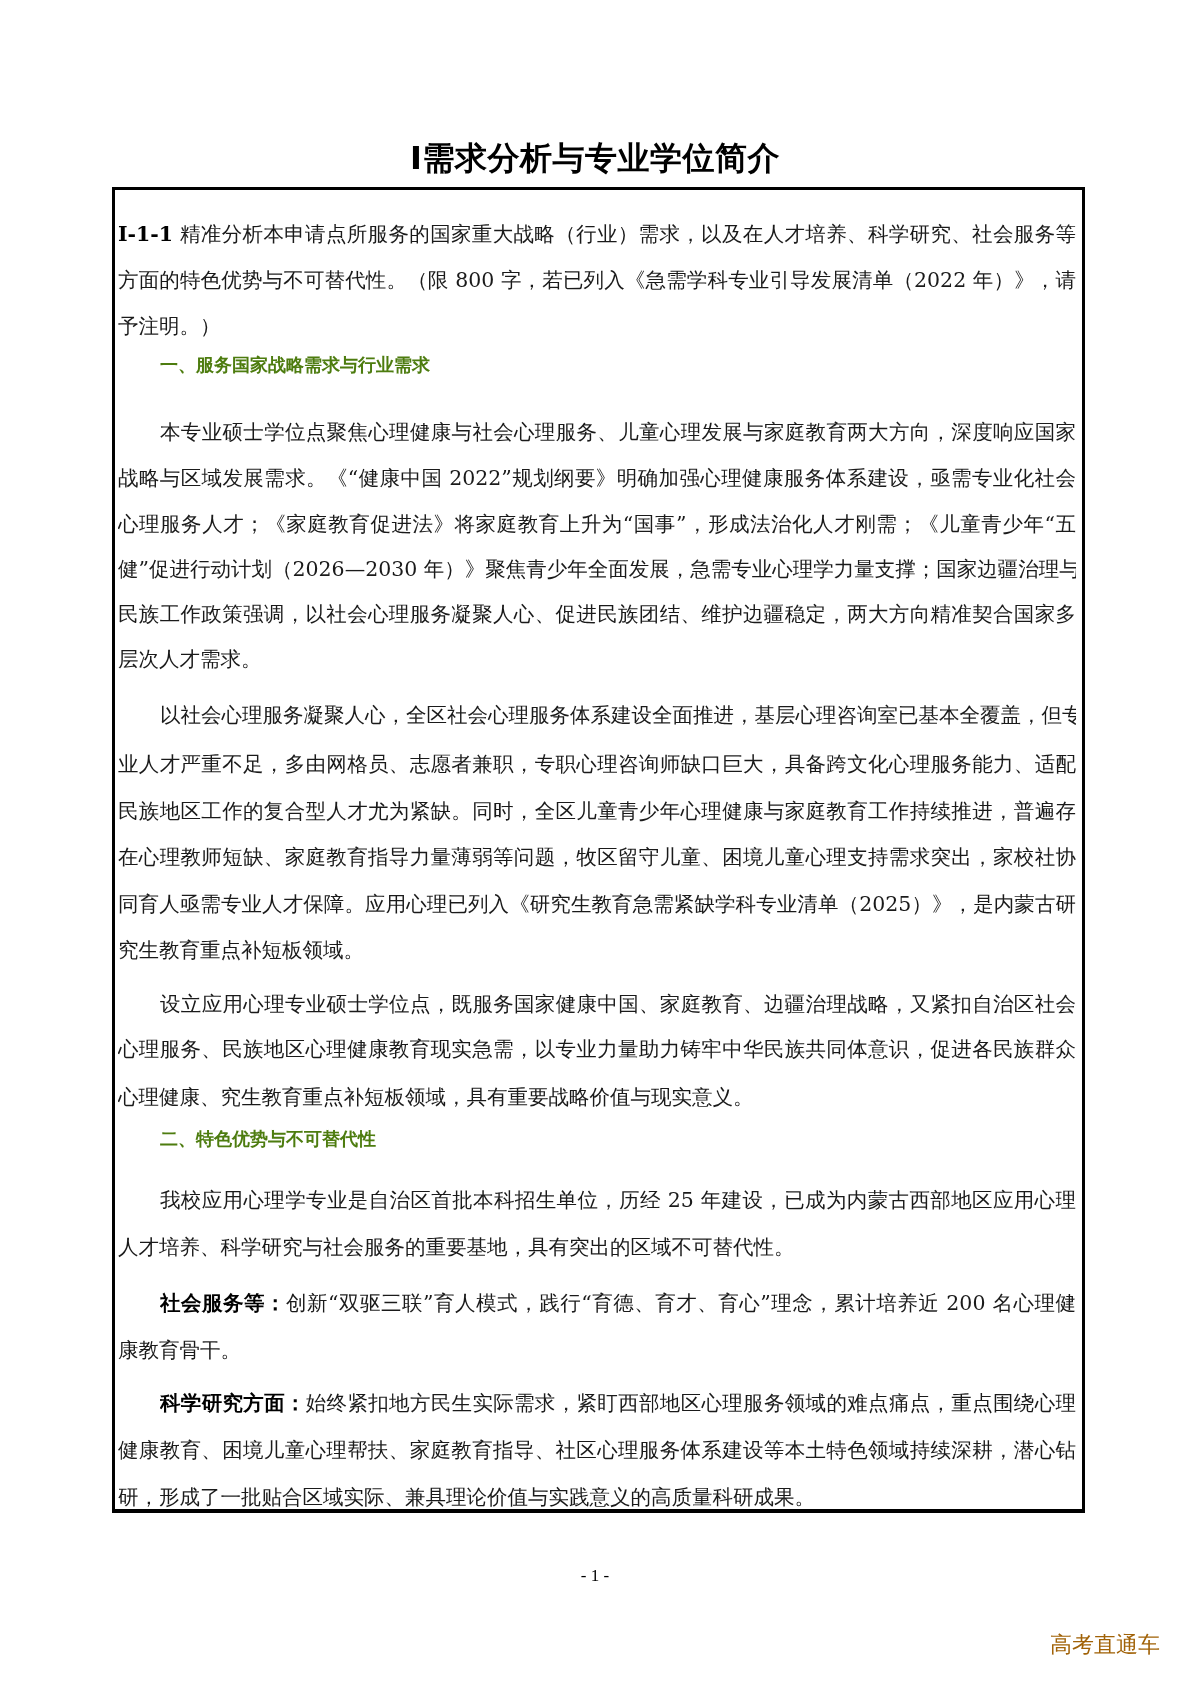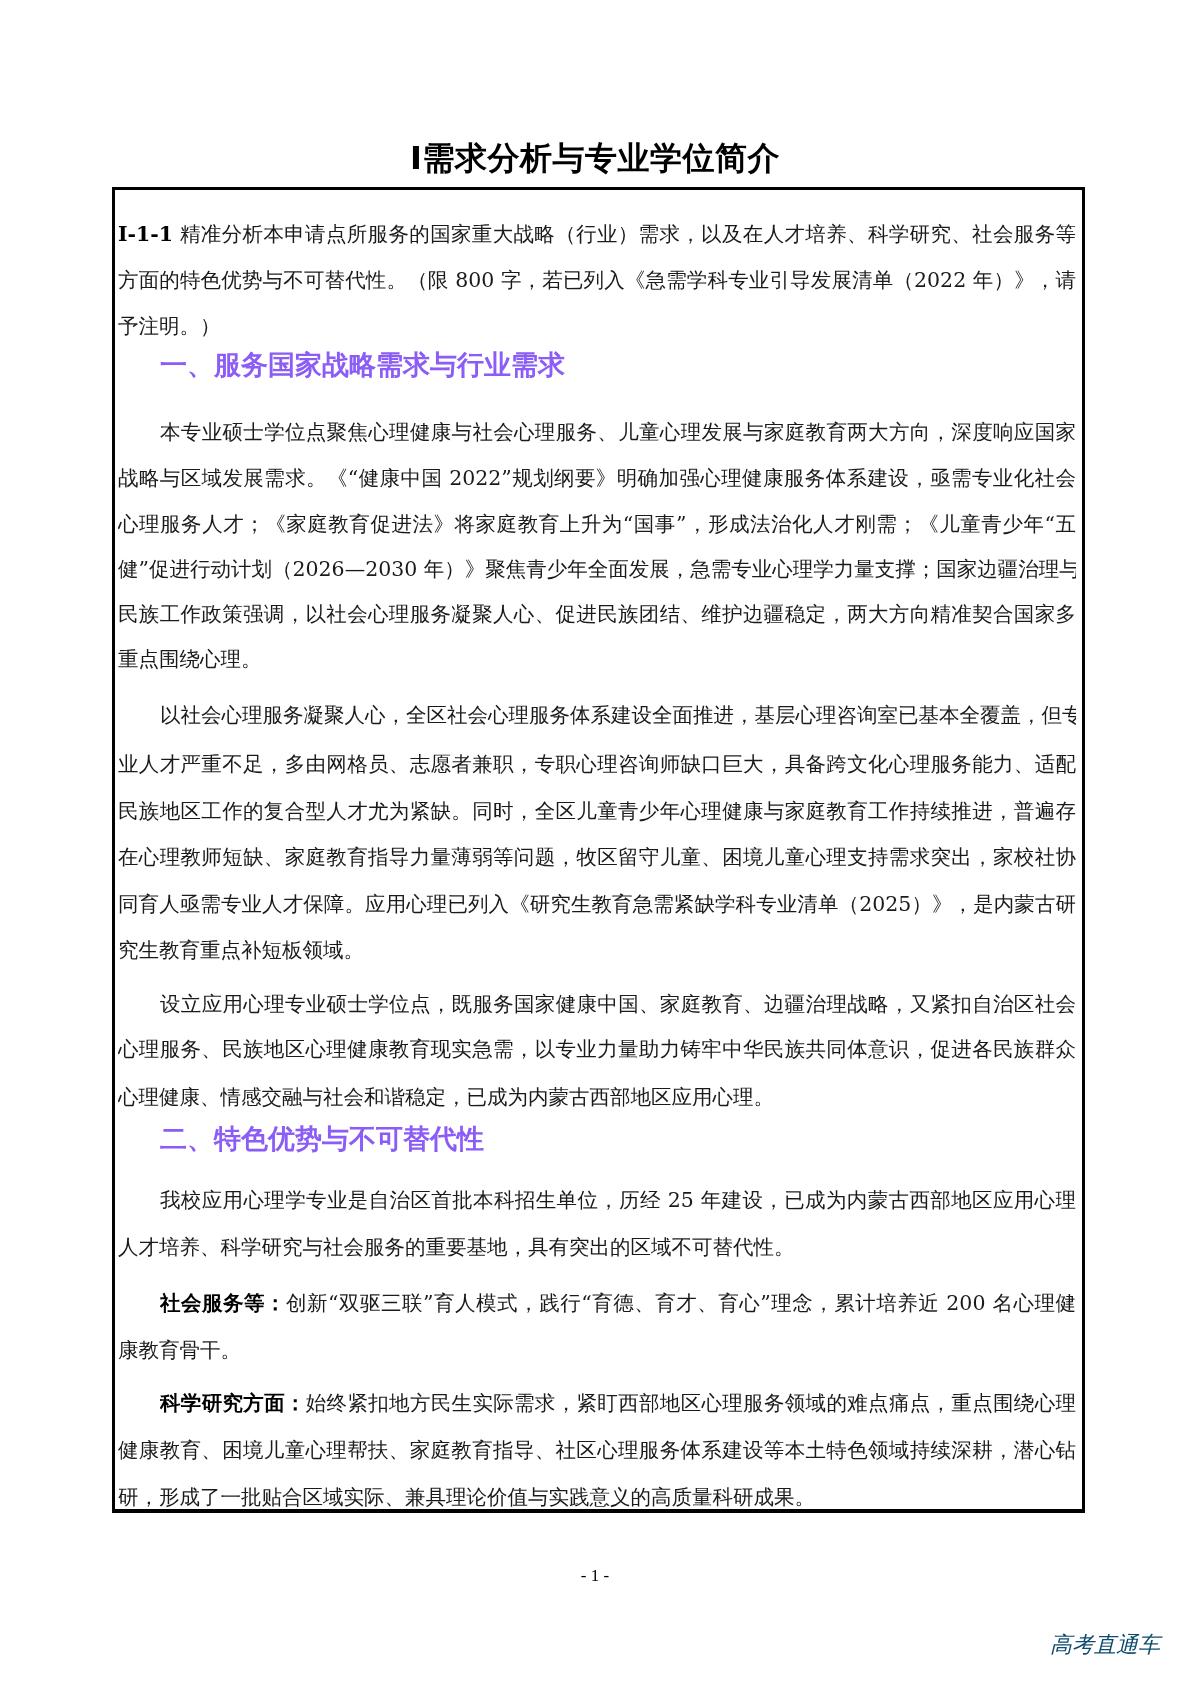--- a/index.html
+++ b/index.html
@@ -9,58 +9,58 @@
            text-align: center; font-family: "DejaVu Sans", "Liberation Sans", sans-serif;
            font-weight: bold; font-size: 32px; color: #000; letter-spacing: 0.5px; }
   .box { position: absolute; left: 112px; top: 187px; width: 967px; height: 1319px;
          border: 3px solid #000; border-top-width: 3px; border-bottom-width: 4px; }
   .line { position: absolute; left: 118px; width: 958px; height: 30px; line-height: 30px;
           font-size: 20.5px; white-space: nowrap; overflow: hidden;
           text-align: justify; text-align-last: justify; color: #1a1a1a; margin-top: 12px; }
   .line.last { text-align-last: left; }
   .line.indent { left: 160px; width: 916px; }
   .heading { position: absolute; left: 160px; height: 30px; line-height: 30px;
-             font-size: 27px; font-weight: bold; white-space: nowrap;
-             font-family: "DejaVu Sans", "Liberation Sans", sans-serif; color: #8b5cf6; }
+             font-size: 18px; font-weight: bold; white-space: nowrap;
+             font-family: "DejaVu Sans", "Liberation Sans", sans-serif; color: #4d7c0f; }
   .b { font-weight: bold; color: #000; font-family: "DejaVu Serif", "Liberation Serif", serif; }
   .pagenum { position: absolute; left: 0; width: 1190px; top: 1564px; height: 24px; line-height: 24px;
              text-align: center; font-size: 17px; color: #000; font-family: "Liberation Serif", serif; }
   .watermark { position: absolute; left: 1050px; top: 1630px; height: 30px; line-height: 30px;
-               font-size: 22px; color: #0c4a6e; font-family: "DejaVu Sans", "Liberation Sans", sans-serif; font-style: italic; }
+               font-size: 22px; color: #a16207; font-family: "DejaVu Sans", "Liberation Sans", sans-serif; }
 </style>
 </head>
 <body>
 
 <div class="title">I需求分析与专业学位简介</div>
 
 <div class="box"></div>
 
 <div class="line" style="top:207px"><span class="b">I-1-1</span><span> 精准分析本申请点所服务的国家重大战略（行业）需求，以及在人才培养、科学研究、社会服务等</span></div>
 <div class="line" style="top:253px">方面的特色优势与不可替代性。（限 800 字，若已列入《急需学科专业引导发展清单（2022 年）》，请</div>
 <div class="line last" style="top:299px">予注明。）</div>
 
 <div class="heading" style="top:350px">一、服务国家战略需求与行业需求</div>
 
 <div class="line indent" style="top:405px">本专业硕士学位点聚焦心理健康与社会心理服务、儿童心理发展与家庭教育两大方向，深度响应国家</div>
 <div class="line" style="top:451px">战略与区域发展需求。《“健康中国 2022”规划纲要》明确加强心理健康服务体系建设，亟需专业化社会</div>
 <div class="line" style="top:497px">心理服务人才；《家庭教育促进法》将家庭教育上升为“国事”，形成法治化人才刚需；《儿童青少年“五</div>
 <div class="line" style="top:542px">健”促进行动计划（2026—2030 年）》聚焦青少年全面发展，急需专业心理学力量支撑；国家边疆治理与</div>
 <div class="line" style="top:587px">民族工作政策强调，以社会心理服务凝聚人心、促进民族团结、维护边疆稳定，两大方向精准契合国家多</div>
-<div class="line last" style="top:632px">重点围绕心理。</div>
+<div class="line last" style="top:632px">层次人才需求。</div>
 
 <div class="line indent" style="top:688px">以社会心理服务凝聚人心，全区社会心理服务体系建设全面推进，基层心理咨询室已基本全覆盖，但专</div>
 <div class="line" style="top:737px">业人才严重不足，多由网格员、志愿者兼职，专职心理咨询师缺口巨大，具备跨文化心理服务能力、适配</div>
 <div class="line" style="top:784px">民族地区工作的复合型人才尤为紧缺。同时，全区儿童青少年心理健康与家庭教育工作持续推进，普遍存</div>
 <div class="line" style="top:830px">在心理教师短缺、家庭教育指导力量薄弱等问题，牧区留守儿童、困境儿童心理支持需求突出，家校社协</div>
 <div class="line" style="top:877px">同育人亟需专业人才保障。应用心理已列入《研究生教育急需紧缺学科专业清单（2025）》，是内蒙古研</div>
 <div class="line last" style="top:923px">究生教育重点补短板领域。</div>
 
 <div class="line indent" style="top:977px">设立应用心理专业硕士学位点，既服务国家健康中国、家庭教育、边疆治理战略，又紧扣自治区社会</div>
 <div class="line" style="top:1022px">心理服务、民族地区心理健康教育现实急需，以专业力量助力铸牢中华民族共同体意识，促进各民族群众</div>
-<div class="line last" style="top:1070px">心理健康、情感交融与社会和谐稳定，已成为内蒙古西部地区应用心理。</div>
+<div class="line last" style="top:1070px">心理健康、究生教育重点补短板领域，具有重要战略价值与现实意义。</div>
 
 <div class="heading" style="top:1124px">二、特色优势与不可替代性</div>
 
 <div class="line indent" style="top:1173px">我校应用心理学专业是自治区首批本科招生单位，历经 25 年建设，已成为内蒙古西部地区应用心理</div>
 <div class="line last" style="top:1220px">人才培养、科学研究与社会服务的重要基地，具有突出的区域不可替代性。</div>
 
 <div class="line indent" style="top:1276px"><span class="b">社会服务等：</span><span>创新“双驱三联”育人模式，践行“育德、育才、育心”理念，累计培养近 200 名心理健</span></div>
 <div class="line last" style="top:1323px">康教育骨干。</div>
 
 <div class="line indent" style="top:1376px"><span class="b">科学研究方面：</span><span>始终紧扣地方民生实际需求，紧盯西部地区心理服务领域的难点痛点，重点围绕心理</span></div>

